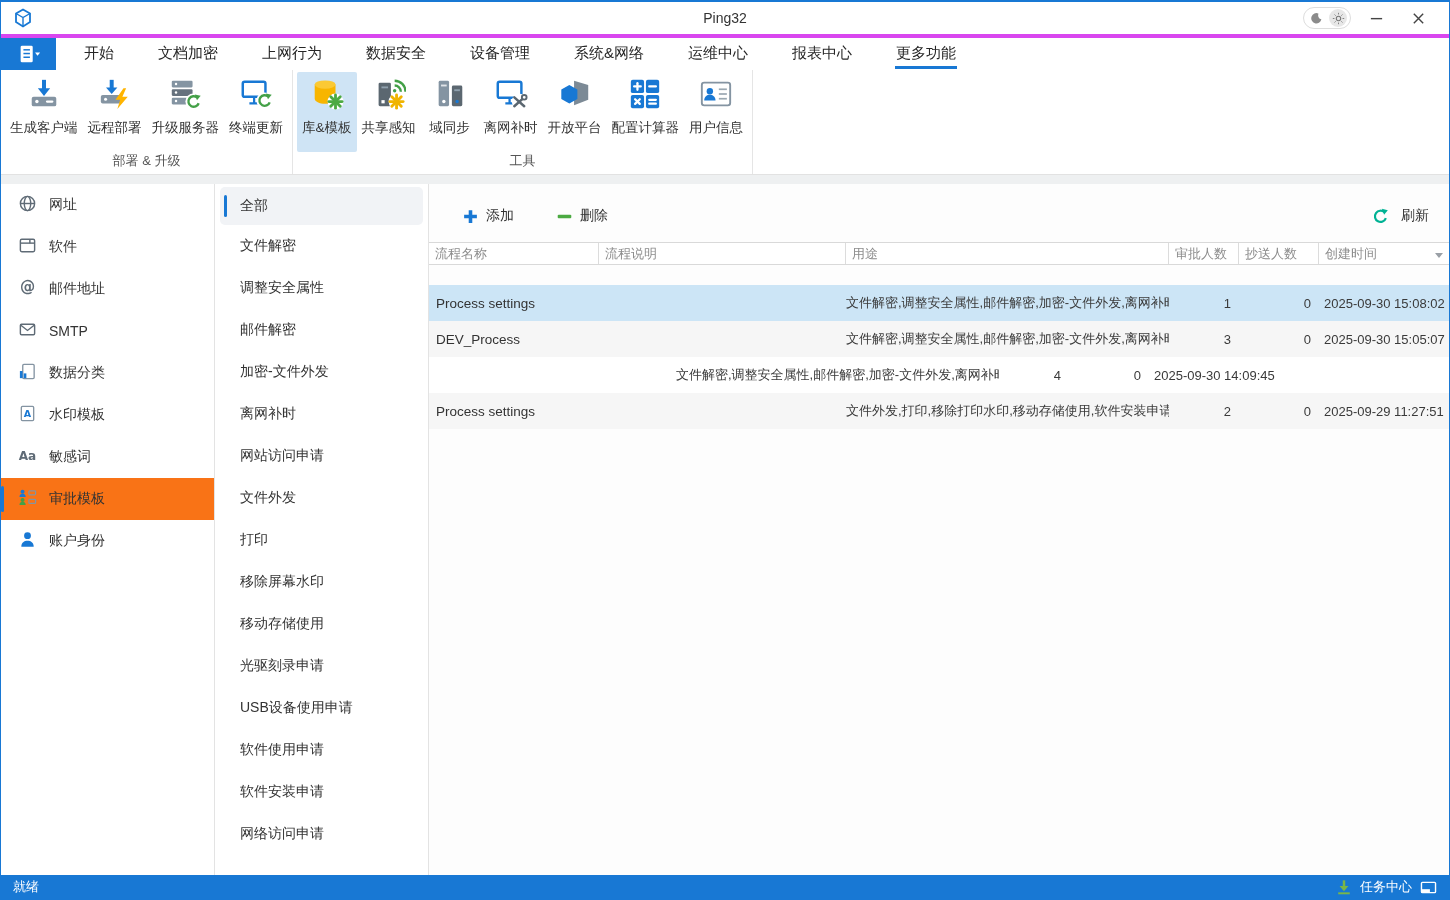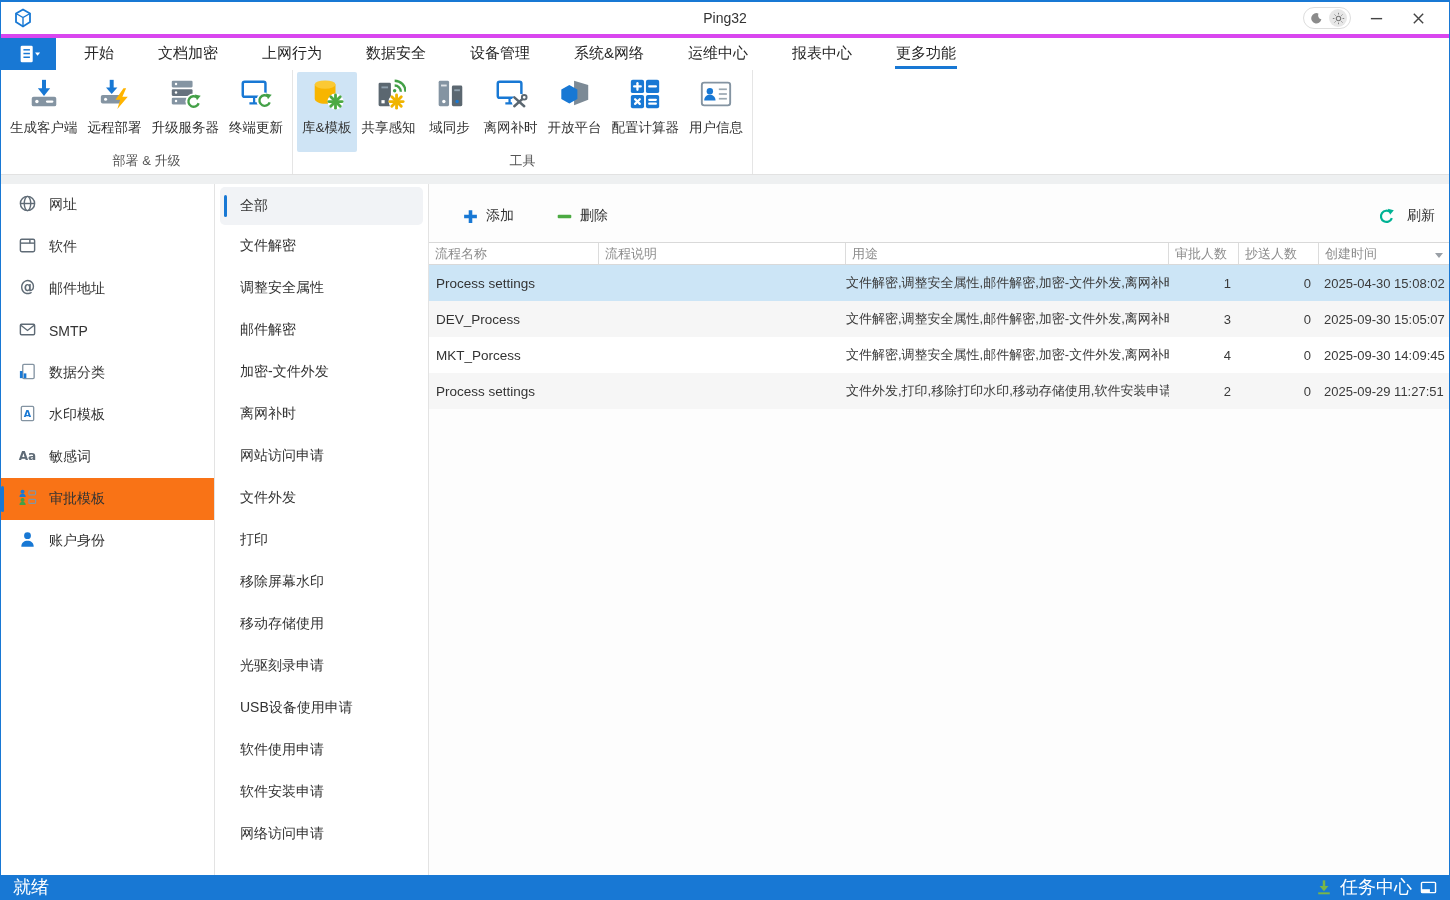--- a/index.html
+++ b/index.html
@@ -59,39 +59,39 @@
               position:relative; cursor:pointer; font-size:14px; color:#333; border-radius:5px; }
   .cat-item.selected { background:#f1f3f6; margin-top:3px; height:38px; }
   .cat-item.selected::before { content:""; position:absolute; left:4px; top:8px; bottom:8px; width:3px;
               background:#1878d4; border-radius:2px; }
 
   
   .main { flex:1 1 auto; min-width:0; display:flex; flex-direction:column; background:#fdfdfd; }
   .toolbar { height:58px; flex:0 0 58px; display:flex; align-items:center; padding:6px 14px 0 33px; background:#fdfdfd; }
   .tool-btn { display:flex; align-items:center; gap:7px; font-size:14px; color:#333; cursor:pointer; margin-right:42px; }
   .tool-btn svg { width:17px; height:17px; }
-  .tool-btn.refresh { margin-left:auto; margin-right:0;gap:12px; }
-
-  .grid { display:flex; flex-direction:column; }
+  .tool-btn.refresh { margin-left:auto; margin-right:6px;gap:12px; }
+
+  .grid { display:flex; flex-direction:column;gap:20px; }
   .thead { display:flex; height:23px; border-top:1px solid #d9d9d9; border-bottom:1px solid #d9d9d9;
            background:#fff; font-size:13px; color:#8c8c8c; }
   .th { display:flex; align-items:center; padding-left:6px; border-right:1px solid #dcdcdc; position:relative; cursor:pointer; }
   .th:last-child { border-right:none; }
   .th .filter { position:absolute; right:6px; top:6px; width:12px; height:12px; }
   .tr { display:flex; height:36px; background:#fff; cursor:pointer; }
   .tr.alt { background:#f6f6f6; }
   .tr.selected { background:#cce5f6; }
   .td { display:flex; align-items:center; overflow:hidden; white-space:nowrap; font-size:13px; color:#3a3a3a; }
   .td.name { font-size:13.5px; padding-left:7px; color:#333; }
   .td.num { justify-content:flex-end; padding-right:8px; }
   .td.date { padding-left:5px; }
 
   
   .statusbar { height:24px; flex:0 0 24px; background:#1878d4; color:#fff; display:flex; align-items:center;
-               font-size:18px; padding:0 12px; }
+               font-size:13px; padding:0 12px; }
   .status-right { margin-left:auto; display:flex; align-items:center; gap:8px; cursor:pointer; }
   .status-right svg { display:block; }
 </style>
 </head>
 <body>
 
 <div class="window">
 
   <div class="titlebar">
     <svg class="app-logo" viewBox="0 0 20 20">
@@ -503,32 +503,31 @@
                 </svg></span>
             </div>
           </div>
         <div class="tbody">
             <div class="tr selected">
               <div class="td name" style="width: 170px; flex: 0 0 170px;">Process settings</div>
               <div class="td" style="width: 247px; flex: 0 0 247px;"></div>
               <div class="td" style="width: 323px; flex: 0 0 323px;">文件解密,调整安全属性,邮件解密,加密-文件外发,离网补时,</div>
               <div class="td num" style="width: 70px; flex: 0 0 70px;">1</div>
               <div class="td num" style="width: 80px; flex: 0 0 80px;">0</div>
-              <div class="td date" style="width: 132px; flex: 0 0 132px;">2025-04-30 15:08:02</div>
+              <div class="td date" style="width: 132px; flex: 0 0 132px;">2025-09-30 15:08:02</div>
             </div>
             <div class="tr alt">
               <div class="td name" style="width: 170px; flex: 0 0 170px;">DEV_Process</div>
               <div class="td" style="width: 247px; flex: 0 0 247px;"></div>
               <div class="td" style="width: 323px; flex: 0 0 323px;">文件解密,调整安全属性,邮件解密,加密-文件外发,离网补时,</div>
               <div class="td num" style="width: 70px; flex: 0 0 70px;">3</div>
               <div class="td num" style="width: 80px; flex: 0 0 80px;">0</div>
               <div class="td date" style="width: 132px; flex: 0 0 132px;">2025-09-30 15:05:07</div>
             </div>
             <div class="tr">
-              <div class="td name" style="width: 170px; flex: 0 0 170px;">MKT_Porcess</div>
               <div class="td" style="width: 247px; flex: 0 0 247px;"></div>
               <div class="td" style="width: 323px; flex: 0 0 323px;">文件解密,调整安全属性,邮件解密,加密-文件外发,离网补时,</div>
               <div class="td num" style="width: 70px; flex: 0 0 70px;">4</div>
               <div class="td num" style="width: 80px; flex: 0 0 80px;">0</div>
               <div class="td date" style="width: 132px; flex: 0 0 132px;">2025-09-30 14:09:45</div>
             </div>
             <div class="tr alt">
               <div class="td name" style="width: 170px; flex: 0 0 170px;">Process settings</div>
               <div class="td" style="width: 247px; flex: 0 0 247px;"></div>
               <div class="td" style="width: 323px; flex: 0 0 323px;">文件外发,打印,移除打印水印,移动存储使用,软件安装申请,</div>

